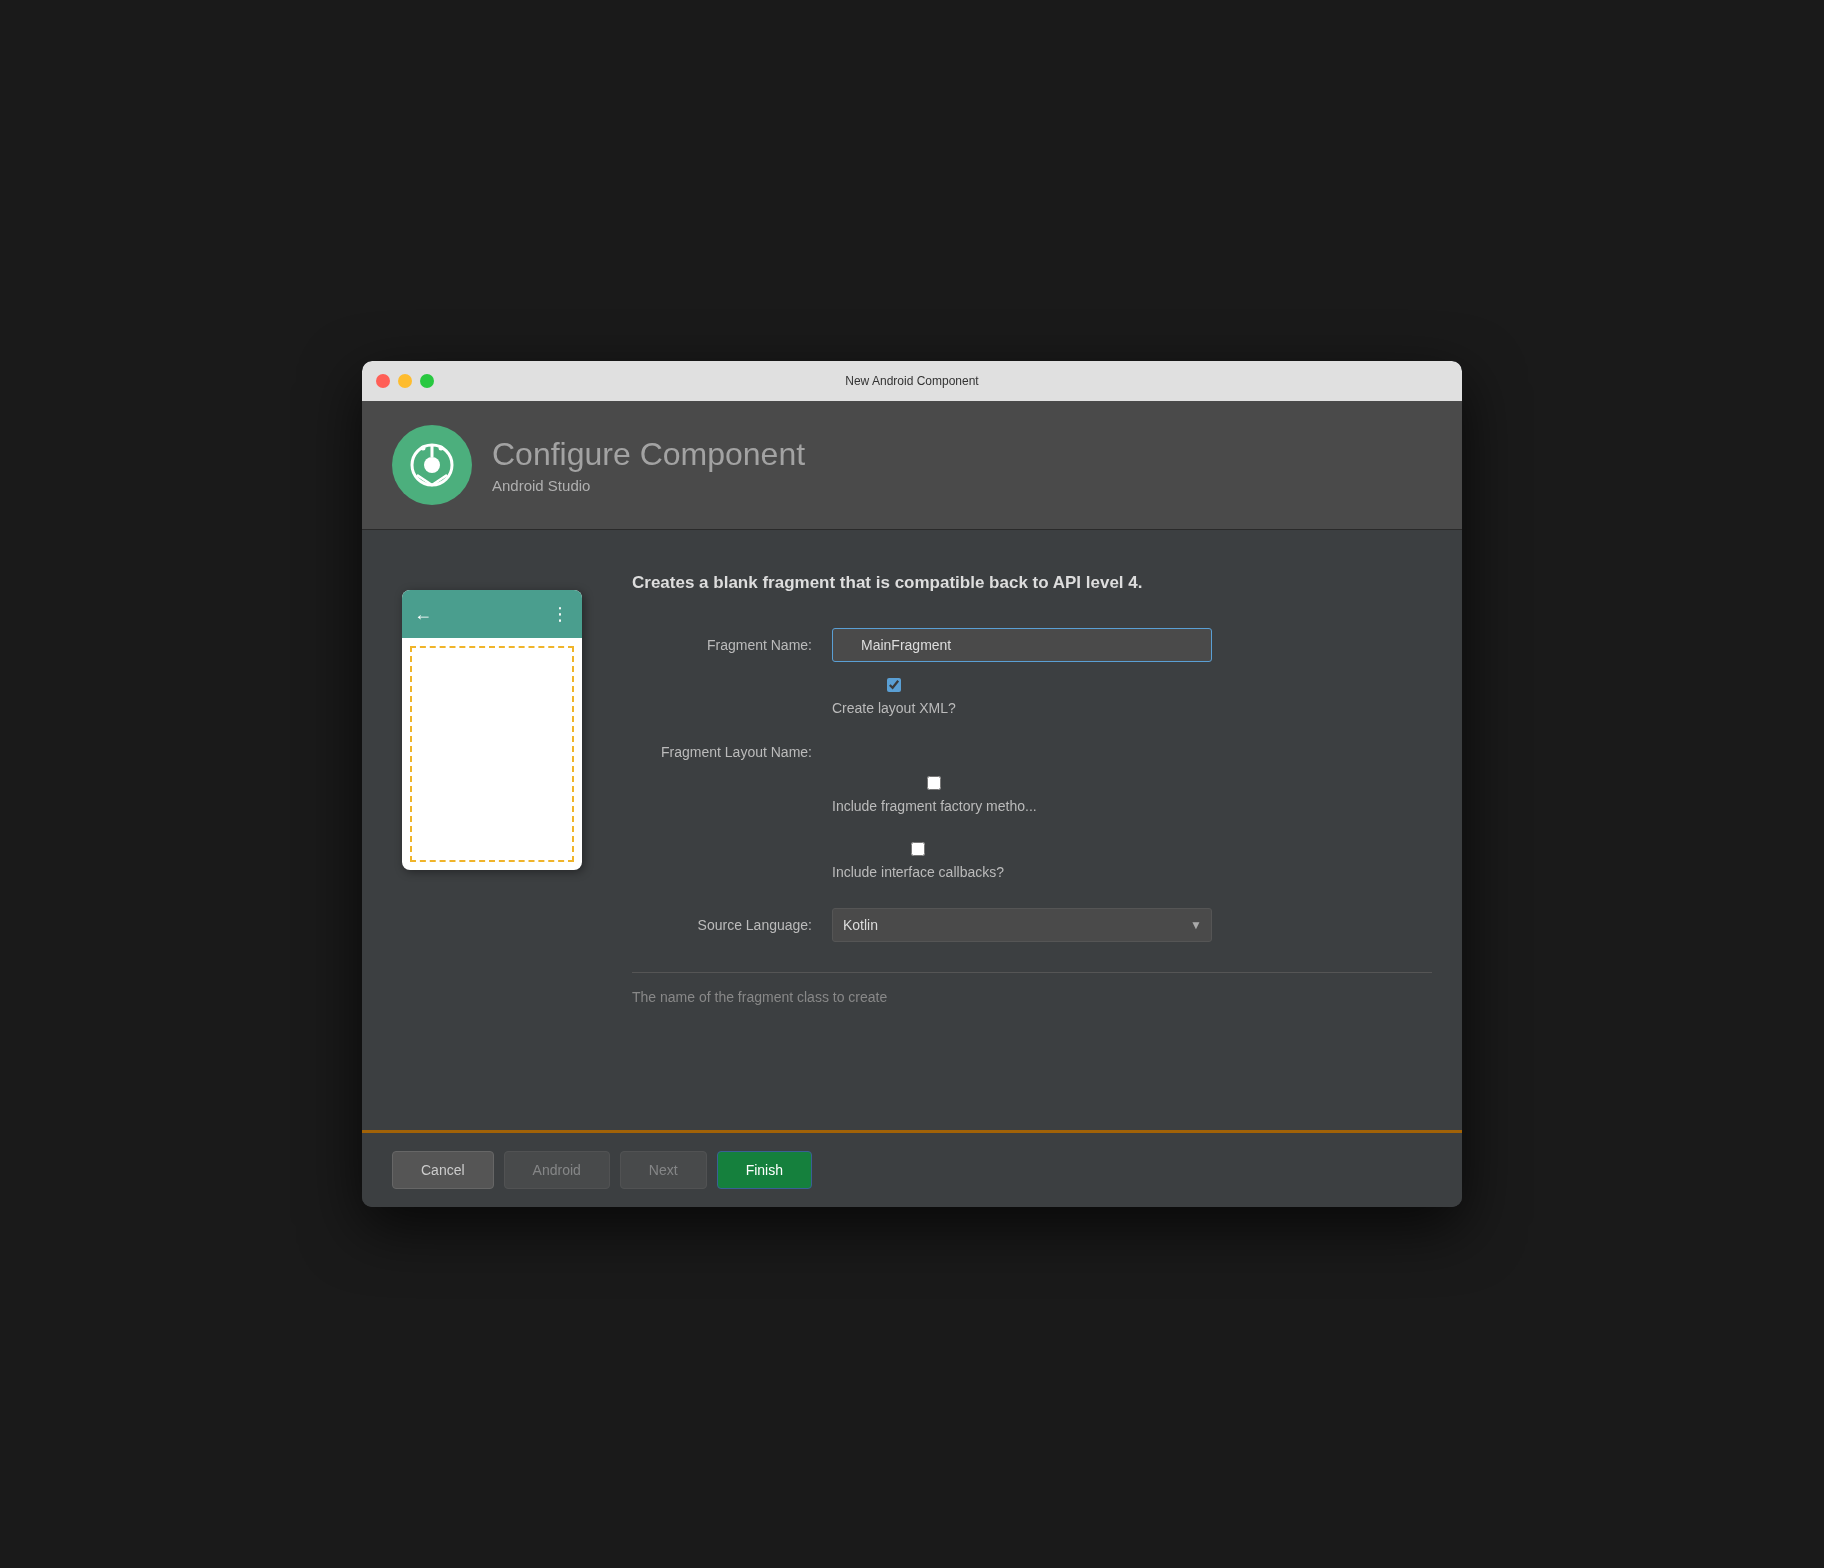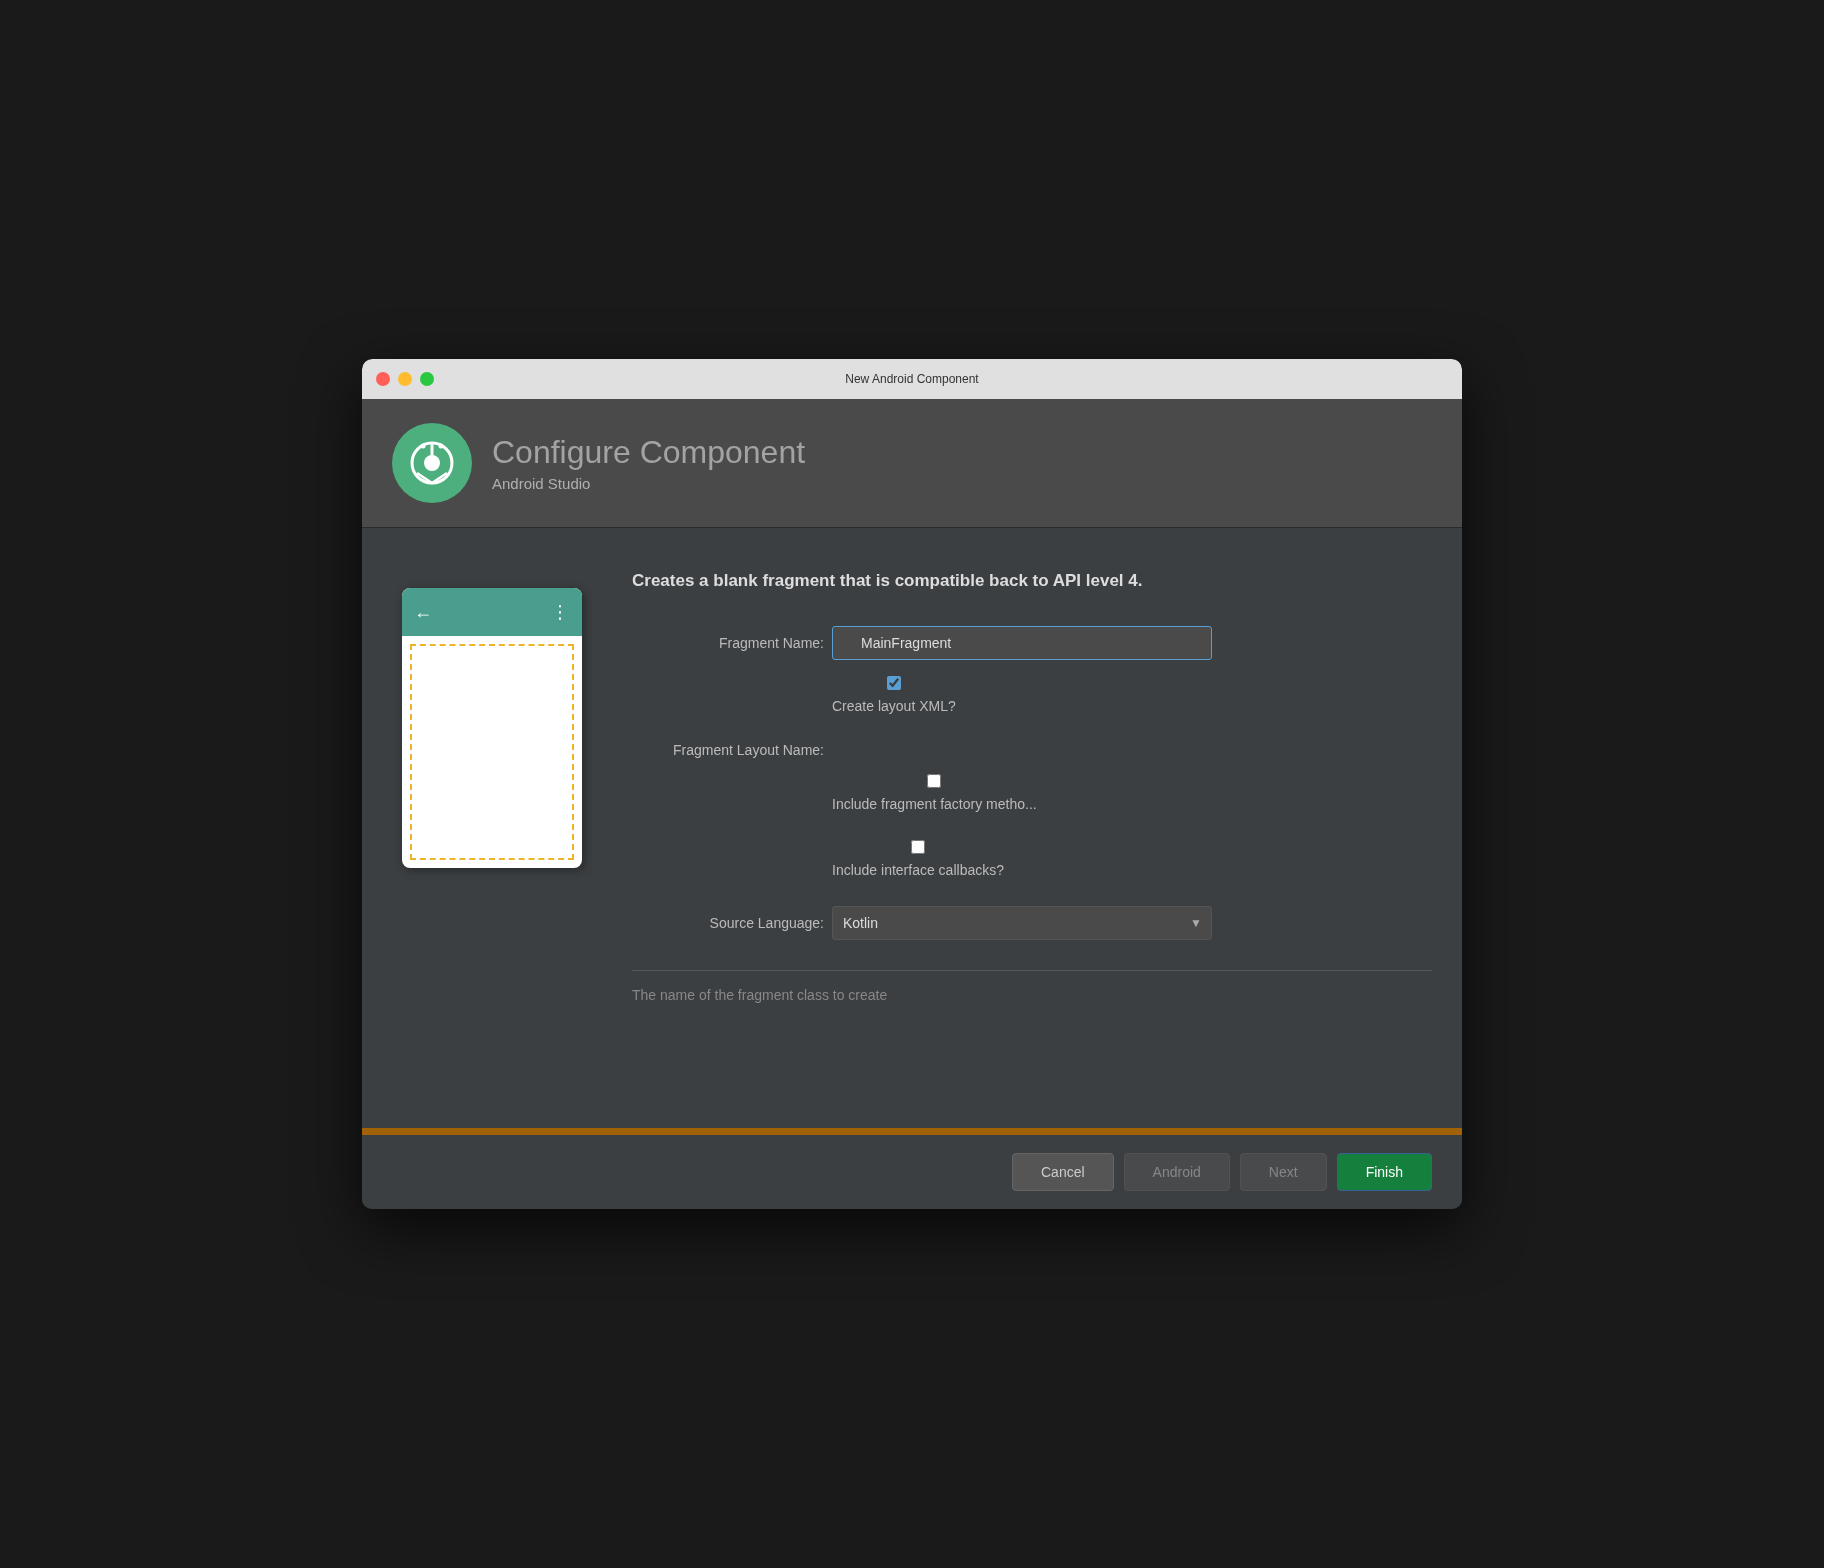--- a/index.html
+++ b/index.html
@@ -165,21 +165,21 @@
       display: flex;
       align-items: center;
       margin-bottom: 16px;
     }
 
     .form-label {
       width: 200px;
       font-size: 14px;
       color: #bbb;
       text-align: right;
-      padding-right: 8px;
+      padding-right: 20px;
     }
 
     .form-control {
       flex: 1;
     }
 
     .text-input {
       width: 100%;
       max-width: 380px;
       background: #4a4a4a;
@@ -251,24 +251,23 @@
     }
 
     .hint-text {
       font-size: 14px;
       color: #888;
       margin-left: 0;
     }
 
     .footer {
       background: #3c3f41;
-      border-top: 7px solid #a16207;
+      border-top: 3px solid #a16207;
       padding: 18px 30px;
       display: flex;
-      justify-content: flex-end;
       gap: 10px;
       align-items: center;
     }
 
     .btn {
       padding: 10px 28px;
       border-radius: 4px;
       font-size: 14px;
       cursor: pointer;
       border: 1px solid #666;

